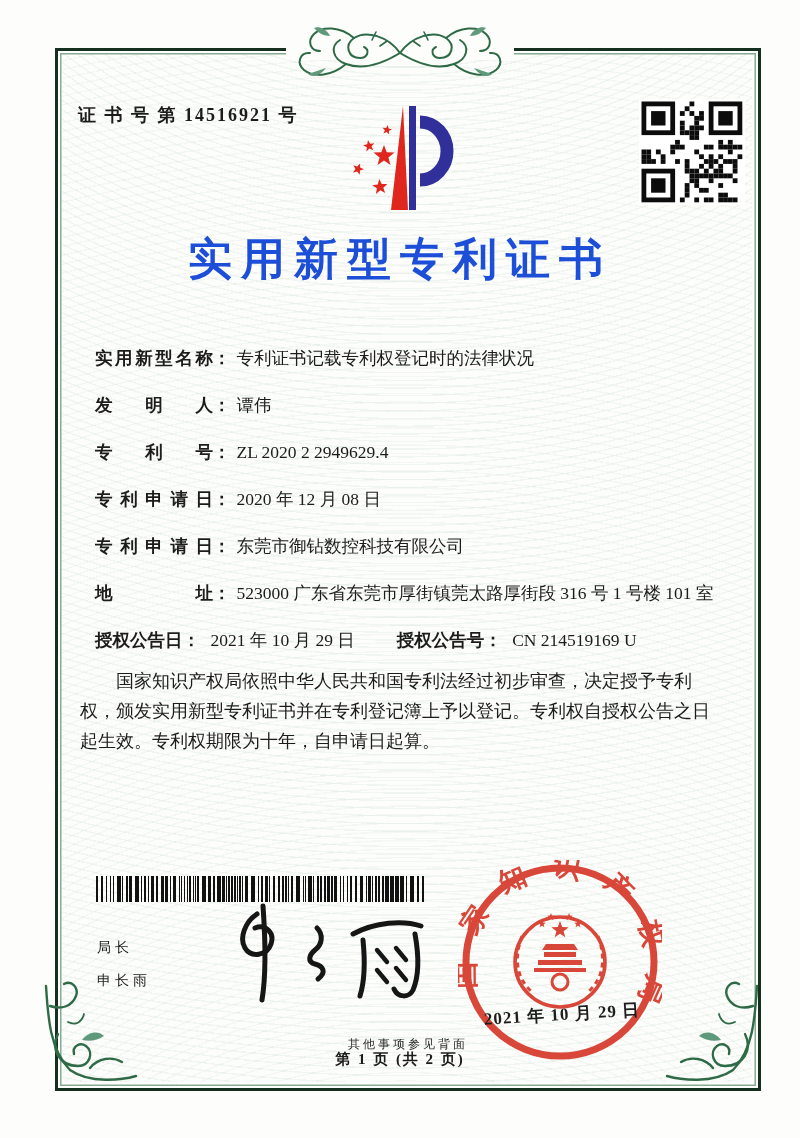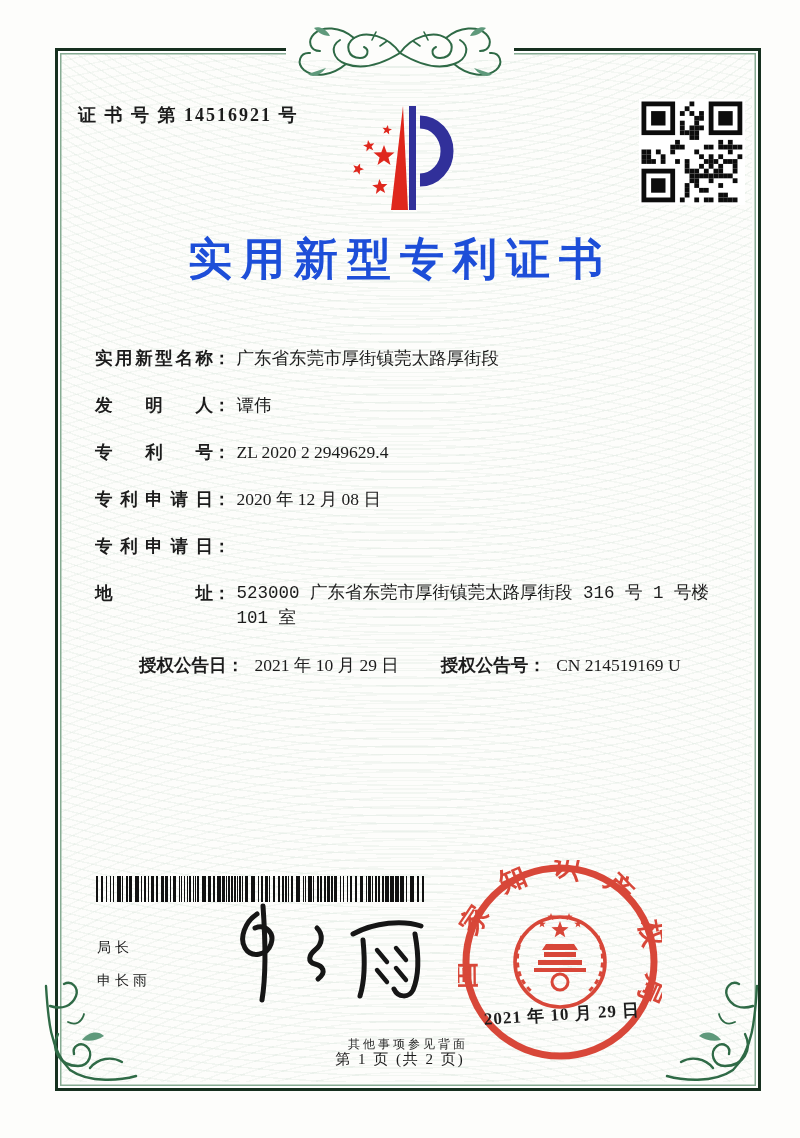--- a/index.html
+++ b/index.html
@@ -15,33 +15,33 @@
   .cert-no{position:absolute;left:78px;top:103px;font-size:18px;letter-spacing:2px;font-weight:600;}
   .logo{position:absolute;left:336px;top:90px;}
   .qr{position:absolute;left:639px;top:99px;}
   .title{position:absolute;left:0;right:0;top:230px;text-align:center;
          font-size:44px;font-weight:700;letter-spacing:9px;color:#1d4ed8;}
   .fields{position:absolute;left:95px;top:338px;width:625px;font-size:17.5px;}
   .frow{display:flex;margin-bottom:22px;line-height:25px;margin-top:8px;}
   .flabel{display:inline-block;width:118px;text-align:justify;text-align-last:justify;font-weight:600;flex:none;}
   .fcolon{flex:none;font-weight:600;margin-right:6px;}
   .fvalue{flex:1;}
-  .grant-row{display:flex;line-height:25px;margin-left:44px;}
+  .grant-row{display:flex;line-height:25px;}
   .grant-row .g2{margin-left:42px;}
   .paragraphs{position:absolute;left:80px;top:666px;width:646px;font-size:18px;line-height:30px;
               font-family:"Liberation Serif","DejaVu Serif",serif;}
   .paragraphs p{margin:0;text-indent:2em;}
   .barcode{position:absolute;left:95px;top:876px;}
   .signer{position:absolute;left:97px;top:938px;font-size:14px;line-height:20px;}
   .signer div{margin-bottom:13px;letter-spacing:4px;}
   .signature{position:absolute;left:205px;top:898px;}
   .seal{position:absolute;left:458px;top:860px;}
   .seal-date{position:absolute;left:462px;top:1003px;width:200px;text-align:center;
              font-size:17px;font-weight:600;color:#1d1d1d;transform:rotate(-3.5deg);letter-spacing:1px;}
-  .page-number{position:absolute;left:0;right:0;top:1050px;text-align:center;font-size:15px;letter-spacing:2px;}
+  .page-number{position:absolute;left:0;right:0;top:1050px;text-align:center;font-size:15px;letter-spacing:2px;font-weight:bold;}
   .back-note{position:absolute;left:0;right:0;top:1036px;text-align:center;font-size:12px;letter-spacing:3px;color:#2b2b2b;margin-left:16px;}
   .flourish-top{position:absolute;left:268px;top:16px;}
   .corner-bl{position:absolute;left:38px;top:978px;}
   .corner-br{position:absolute;left:657px;top:978px;transform:scaleX(-1);}
 </style>
 </head>
 <body>
 
 <div class="page">
 
@@ -211,59 +211,61 @@
         <rect x="9.6" y="76.8" width="14.399999999999999" height="14.399999999999999" fill="#0c0c0c"></rect>
       </g>
   </svg>
 
   <div class="title">实用新型专利证书</div>
 
   <div class="fields">
     <div class="frow">
       <span class="flabel">实用新型名称</span>
         <span class="fcolon">：</span>
-      <span class="fvalue">广东省东莞市厚街镇莞太路厚街段</span>
+      <span class="fvalue">专利证书记载专利权登记时的法律状况</span>
     </div>
     <div class="frow">
       <span class="flabel">发明人</span>
         <span class="fcolon">：</span>
       <span class="fvalue">谭伟</span>
     </div>
     <div class="frow">
       <span class="flabel">专利号</span>
         <span class="fcolon">：</span>
       <span class="fvalue">ZL 2020 2 2949629.4</span>
     </div>
     <div class="frow">
       <span class="flabel">专利申请日</span>
         <span class="fcolon">：</span>
       <span class="fvalue">2020 年 12 月 08 日</span>
     </div>
     <div class="frow">
       <span class="flabel">专利申请日</span>
         <span class="fcolon">：</span>
+      <span class="fvalue">东莞市御钻数控科技有限公司</span>
     </div>
     <div class="frow">
       <span class="flabel">地址</span>
         <span class="fcolon">：</span>
-      <span class="fvalue" style="max-width:500px;font-family:Liberation Mono, monospace;">523000 广东省东莞市厚街镇莞太路厚街段 316 号 1 号楼 101 室</span>
+      <span class="fvalue" style="max-width:500px;">523000 广东省东莞市厚街镇莞太路厚街段 316 号 1 号楼 101 室</span>
     </div>
     <div class="grant-row">
       <span>
         <span class="flabel" style="width:auto">授权公告日</span><span class="fcolon">：</span>
         <span>2021 年 10 月 29 日</span>
       </span>
       <span class="g2">
         <span class="flabel" style="width:auto">授权公告号</span><span class="fcolon">：</span>
         <span>CN 214519169 U</span>
       </span>
     </div>
   </div>
 
   <div class="paragraphs">
+    <p>国家知识产权局依照中华人民共和国专利法经过初步审查，决定授予专利权，颁发实用新型专利证书并在专利登记簿上予以登记。专利权自授权公告之日起生效。专利权期限为十年，自申请日起算。</p>
   </div>
 
   <svg class="barcode" width="335" height="26" viewBox="0 0 335 26">
     <g id="barcode-bars">
         <rect x="1" y="0" width="2" height="26" fill="#111"></rect>
         <rect x="6" y="0" width="2" height="26" fill="#111"></rect>
         <rect x="11" y="0" width="1" height="26" fill="#111"></rect>
         <rect x="15" y="0" width="1" height="26" fill="#111"></rect>
         <rect x="18" y="0" width="1" height="26" fill="#111"></rect>
         <rect x="22" y="0" width="4" height="26" fill="#111"></rect>

